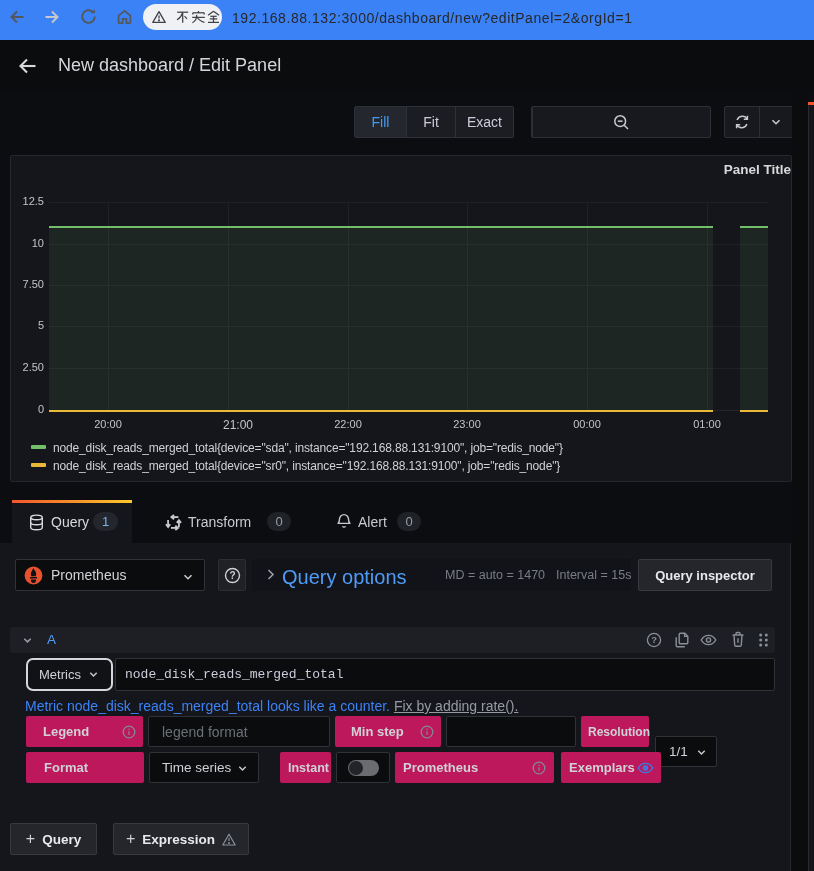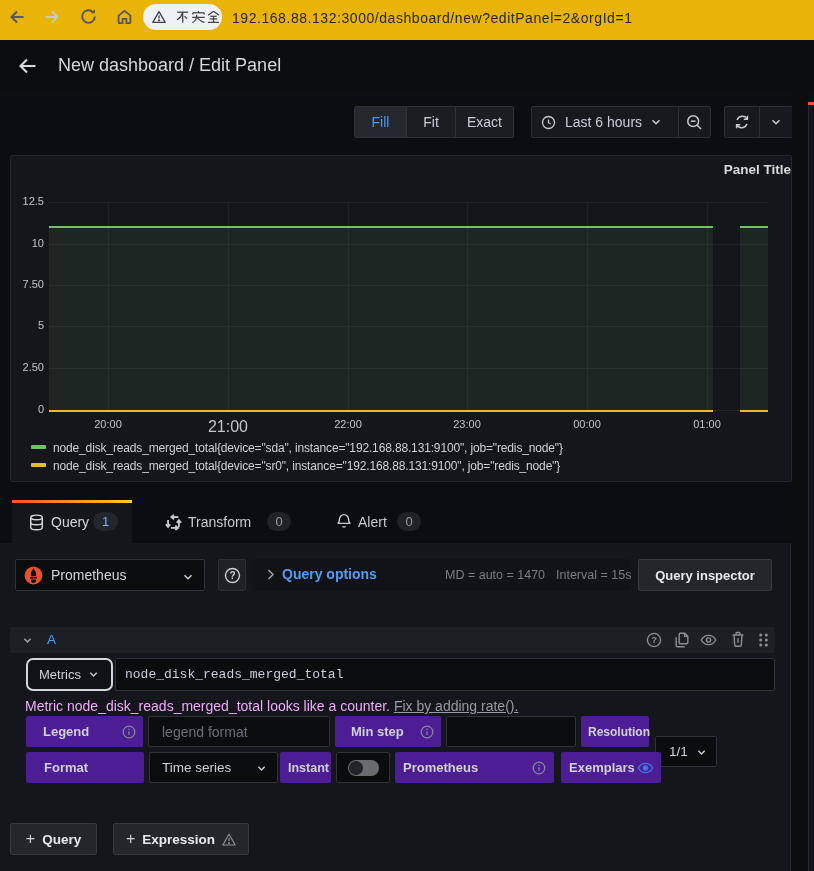--- a/index.html
+++ b/index.html
@@ -1,29 +1,29 @@
 <!DOCTYPE html>
 <html><head>
 <meta charset="utf-8">
 <style>
 * { margin:0; padding:0; box-sizing:border-box; }
 html,body { width:814px; height:871px; overflow:hidden; }
 body { font-family:"Liberation Sans",sans-serif; background:#0c0d10; }
 #root { position:relative; width:814px; height:871px; }
 .abs { position:absolute; }
 svg { display:block; }
-.lbl { position:absolute; background:#4c1d95; border-radius:2px; display:flex; align-items:center; color:#d0d2d7; font-size:13px; font-weight:bold; }
+.lbl { position:absolute; background:#be185d; border-radius:2px; display:flex; align-items:center; color:#d0d2d7; font-size:13px; font-weight:bold; }
 .inp { position:absolute; background:#0b0c0e; border:1px solid #2f3237; border-radius:2px; display:flex; align-items:center; }
 .btn { position:absolute; background:#24262c; border:1px solid #37393f; border-radius:2px; display:flex; align-items:center; justify-content:center; color:#e8e9ec; font-size:13.5px; font-weight:bold; }
 </style>
 </head>
 <body>
 <div id="root">
 
-<div class="abs" id="chrome" style="left:0;top:0;width:814px;height:40px;background:#eab308;">
+<div class="abs" id="chrome" style="left:0;top:0;width:814px;height:40px;background:#3b82f6;">
 
   <svg class="abs" style="left:8px;top:8px;" width="18" height="18" viewBox="0 0 18 18" fill="none" stroke="#54575a" stroke-width="2">
         <path d="M15.5 9H3.5"></path>
         <path d="M9 3.5 3.5 9 9 14.5"></path>
       </svg>
 
   <svg class="abs" style="left:43px;top:8px;" width="18" height="18" viewBox="0 0 18 18" fill="none" stroke="#c6c8cb" stroke-width="2">
         <path d="M2.5 9h12"></path>
         <path d="M9 3.5 14.5 9 9 14.5"></path>
       </svg>
@@ -75,30 +75,20 @@
 
 <div class="abs" id="toolbar">
 
   <div class="abs" style="left:354px;top:106px;width:160px;height:32px;background:#1b1d23;border:1px solid #2e3138;border-radius:2px;display:flex;">
     <div style="width:51px;background:#25272e;display:flex;align-items:center;justify-content:center;color:#3f9bf5;font-size:14px;">Fill</div>
     <div style="width:49px;border-left:1px solid #2e3138;display:flex;align-items:center;justify-content:center;color:#ccccdc;font-size:14px;">Fit</div>
     <div style="flex:1;border-left:1px solid #2e3138;display:flex;align-items:center;justify-content:center;color:#ccccdc;font-size:14px;">Exact</div>
   </div>
 
   <div class="abs" style="left:531px;top:106px;width:180px;height:32px;background:#17191f;border:1px solid #2d2f36;border-radius:2px;display:flex;">
-    <div style="width:146px;display:flex;align-items:center;">
-      <svg style="margin-left:9px;" width="15" height="15" viewBox="0 0 16 16" fill="none" stroke="#c7c9ce" stroke-width="1.4">
-            <circle cx="8" cy="8" r="6.4"></circle>
-            <path d="M8 4.7v3.5l2.3 1.4"></path>
-          </svg>
-      <span style="margin-left:9px;color:#ccccdc;font-size:14px;">Last 6 hours</span>
-      <svg style="margin-left:8px;" width="12" height="12" viewBox="0 0 12 12" fill="none" stroke="#c7c9ce" stroke-width="1.6">
-            <path d="M2.5 4.2 6 7.7l3.5-3.5"></path>
-          </svg>
-    </div>
     <div style="flex:1;border-left:1px solid #2d2f36;display:flex;align-items:center;justify-content:center;">
       <svg width="17" height="17" viewBox="0 0 17 17" fill="none" stroke="#c7c9ce" stroke-width="1.5">
             <circle cx="7.2" cy="7.2" r="5.4"></circle>
             <path d="M11.2 11.2 15 15"></path>
             <path d="M4.8 7.2h4.8"></path>
           </svg>
     </div>
   </div>
 
   <div class="abs" style="left:724px;top:106px;width:69px;height:32px;background:#17191f;border:1px solid #2d2f36;border-radius:2px;display:flex;">
@@ -142,21 +132,21 @@
   <div class="abs" style="left:729px;top:253.5px;width:28px;height:2.5px;background:#eab839;"></div>
 
   <div class="abs" style="left:0;top:39px;width:33px;text-align:right;font-size:11px;color:#c2c4c9;">12.5</div>
   <div class="abs" style="left:0;top:81px;width:33px;text-align:right;font-size:11px;color:#c2c4c9;">10</div>
   <div class="abs" style="left:0;top:122px;width:33px;text-align:right;font-size:11px;color:#c2c4c9;">7.50</div>
   <div class="abs" style="left:0;top:163px;width:33px;text-align:right;font-size:11px;color:#c2c4c9;">5</div>
   <div class="abs" style="left:0;top:205px;width:33px;text-align:right;font-size:11px;color:#c2c4c9;">2.50</div>
   <div class="abs" style="left:0;top:247px;width:33px;text-align:right;font-size:11px;color:#c2c4c9;">0</div>
 
   <div class="abs" style="left:72px;top:262px;width:50px;text-align:center;font-size:11px;color:#c2c4c9;">20:00</div>
-  <div class="abs" style="left:192px;top:262px;width:50px;text-align:center;font-size:16px;color:#c2c4c9;">21:00</div>
+  <div class="abs" style="left:192px;top:262px;width:50px;text-align:right;font-size:12px;color:#c2c4c9;">21:00</div>
   <div class="abs" style="left:312px;top:262px;width:50px;text-align:center;font-size:11px;color:#c2c4c9;">22:00</div>
   <div class="abs" style="left:431px;top:262px;width:50px;text-align:center;font-size:11px;color:#c2c4c9;">23:00</div>
   <div class="abs" style="left:551px;top:262px;width:50px;text-align:center;font-size:11px;color:#c2c4c9;">00:00</div>
   <div class="abs" style="left:671px;top:262px;width:50px;text-align:center;font-size:11px;color:#c2c4c9;">01:00</div>
 
   <div class="abs" style="left:20px;top:289px;width:15px;height:4px;border-radius:1px;background:#73bf69;"></div>
   <div class="abs" style="left:42px;top:285px;font-size:12px;letter-spacing:-0.15px;color:#d0d1d5;">node_disk_reads_merged_total{device="sda", instance="192.168.88.131:9100", job="redis_node"}</div>
   <div class="abs" style="left:20px;top:307px;width:15px;height:4px;border-radius:1px;background:#eab839;"></div>
   <div class="abs" style="left:42px;top:303px;font-size:12px;letter-spacing:-0.15px;color:#d0d1d5;">node_disk_reads_merged_total{device="sr0", instance="192.168.88.131:9100", job="redis_node"}</div>
 </div>
@@ -208,21 +198,21 @@
 <div class="abs" style="left:218px;top:559px;width:28px;height:32px;background:#1f2127;border:1px solid #2c2e34;border-radius:2px;display:flex;align-items:center;justify-content:center;">
   <svg width="17" height="17" viewBox="0 0 17 17" fill="none">
         <circle cx="8.5" cy="8.5" r="7" stroke="#cfd1d6" stroke-width="1.4"></circle>
         <text x="8.5" y="12" text-anchor="middle" font-size="10" font-weight="bold" fill="#cfd1d6" font-family="Liberation Sans">?</text>
       </svg>
 </div>
 <div class="abs" style="left:252px;top:559px;width:379px;height:32px;background:#121318;border-radius:2px;">
   <svg class="abs" style="left:12px;top:9px;" width="13" height="13" viewBox="0 0 13 13" fill="none" stroke="#9a9ea6" stroke-width="1.6">
         <path d="M4.5 2.5 9 7l-4.5 4.5" transform="translate(0,-0.5)"></path>
       </svg>
-  <div class="abs" style="left:30px;top:7px;font-size:14px;font-weight:700;color:#4f9cf7;">Query options</div>
+  <div class="abs" style="left:30px;top:7px;font-size:20px;font-weight:400;color:#4f9cf7;">Query options</div>
   <div class="abs" style="left:193px;top:9px;font-size:12.5px;color:#787d86;white-space:nowrap;">MD = auto = 1470</div>
   <div class="abs" style="left:304px;top:9px;font-size:12.5px;color:#787d86;white-space:nowrap;">Interval = 15s</div>
 </div>
 <div class="btn" style="left:638px;top:559px;width:134px;height:32px;font-size:13px;">Query inspector</div>
 
 <div class="abs" style="left:10px;top:627px;width:765px;height:26px;background:#1d1f25;border-radius:2px;">
   <svg class="abs" style="left:12px;top:8px;" width="11" height="11" viewBox="0 0 12 12" fill="none" stroke="#9a9ea6" stroke-width="1.6">
         <path d="M2.5 4 6 7.5 9.5 4"></path>
       </svg>
   <div class="abs" style="left:37px;top:5px;font-size:13.5px;font-weight:500;color:#4f9cf7;">A</div>
@@ -258,21 +248,21 @@
 <div class="abs" style="left:26px;top:658px;width:87px;height:33px;border:2px solid #d3d6db;border-radius:7px;background:#111216;display:flex;align-items:center;">
   <span style="margin-left:11px;font-size:13px;color:#d0d2d7;">Metrics</span>
   <svg style="margin-left:7px;" width="11" height="11" viewBox="0 0 12 12" fill="none" stroke="#c7c9ce" stroke-width="1.6">
         <path d="M2.5 4.2 6 7.7l3.5-3.5"></path>
       </svg>
 </div>
 <div class="inp" style="left:115px;top:658px;width:660px;height:33px;">
   <span style="margin-left:9px;font-family:'Liberation Mono',monospace;font-size:13px;color:#ccccdc;">node_disk_reads_merged_total</span>
 </div>
 <div class="abs" style="left:25px;top:698px;font-size:14px;">
-  <span style="color:#f0abfc;">Metric node_disk_reads_merged_total looks like a counter.</span>
+  <span style="color:#3b82f6;">Metric node_disk_reads_merged_total looks like a counter.</span>
   <span style="color:#969ba3;text-decoration:underline;"> Fix by adding rate().</span>
 </div>
 
 <div class="lbl" style="left:26px;top:716px;width:117px;height:31px;">
   <span style="margin-left:17px;">Legend</span>
   <svg style="position:absolute;right:7px;top:9px;" width="14" height="14" viewBox="0 0 14 14" fill="none">
         <circle cx="7" cy="7" r="5.8" stroke="#848890" stroke-width="1.3"></circle>
         <path d="M7 6.3v3.4" stroke="#848890" stroke-width="1.3"></path>
         <circle cx="7" cy="4.3" r=".8" fill="#848890"></circle>
       </svg>
@@ -295,21 +285,21 @@
 <div class="inp" style="left:655px;top:736px;width:62px;height:31px;">
   <span style="margin-left:13px;font-size:13.5px;color:#d0d2d7;">1/1</span>
   <svg style="position:absolute;right:9px;top:10px;" width="11" height="11" viewBox="0 0 12 12" fill="none" stroke="#c7c9ce" stroke-width="1.6">
         <path d="M2.5 4.2 6 7.7l3.5-3.5"></path>
       </svg>
 </div>
 
 <div class="lbl" style="left:26px;top:752px;width:118px;height:31px;">
       <span style="margin-left:18px;">Format</span>
     </div>
-<div class="inp" style="left:149px;top:752px;width:129px;height:31px;">
+<div class="inp" style="left:149px;top:752px;width:110px;height:31px;">
   <span style="margin-left:12px;font-size:13.5px;color:#d0d2d7;">Time series</span>
   <svg style="position:absolute;right:10px;top:10px;" width="11" height="11" viewBox="0 0 12 12" fill="none" stroke="#c7c9ce" stroke-width="1.6">
         <path d="M2.5 4.2 6 7.7l3.5-3.5"></path>
       </svg>
 </div>
 <div class="lbl" style="left:280px;top:752px;width:51px;height:31px;">
       <span style="margin-left:8px;font-size:12.5px;">Instant</span>
     </div>
 <div class="inp" style="left:336px;top:752px;width:54px;height:31px;">
   <div style="position:absolute;left:11px;top:7px;width:31px;height:16px;border-radius:8px;background:#6a6c70;"></div>

